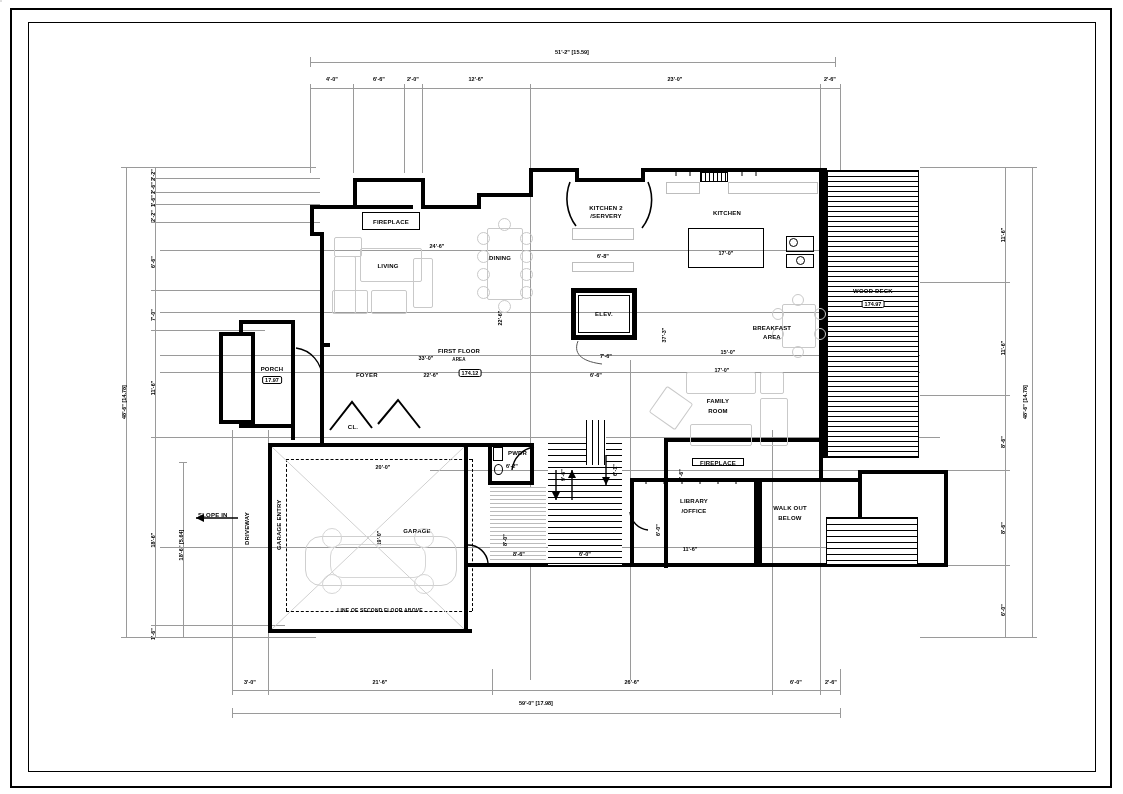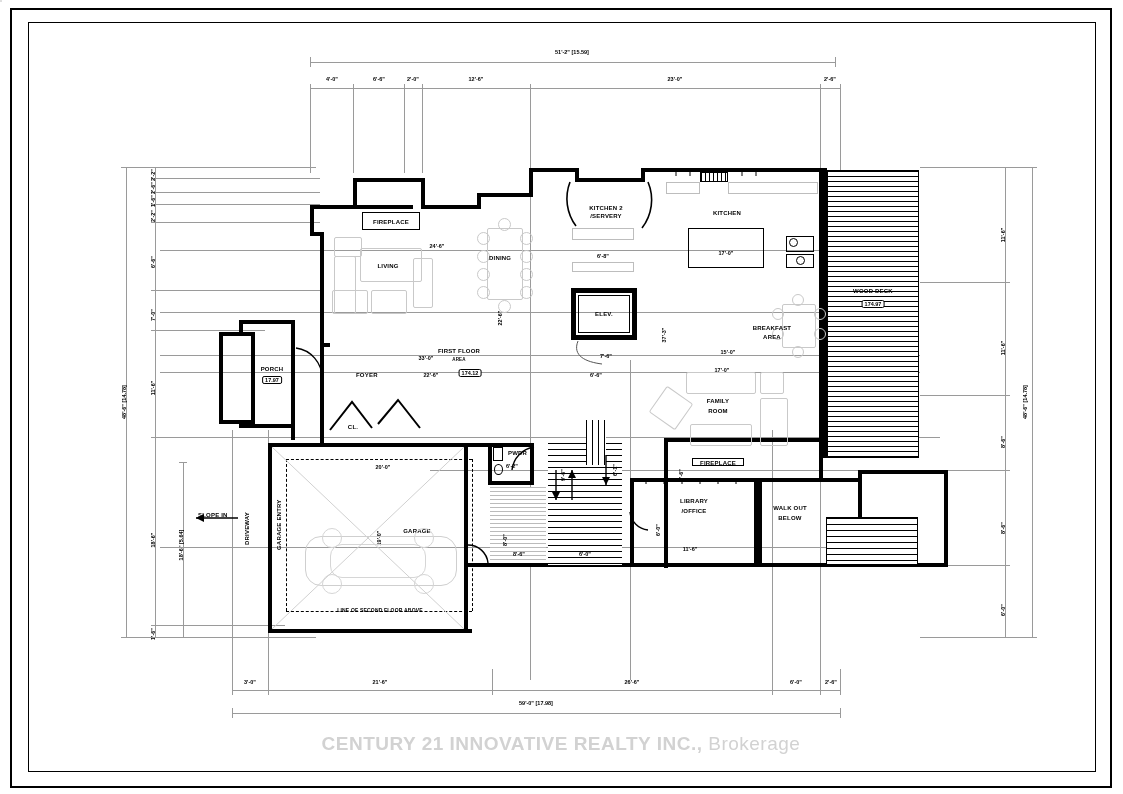--- a/index.html
+++ b/index.html
@@ -498,17 +498,14 @@
     <g stroke="#000" stroke-width="1">
       <path d="M646 478 L646 484"></path>
         <path d="M664 478 L664 484"></path>
       <path d="M682 478 L682 484"></path>
         <path d="M700 478 L700 484"></path>
       <path d="M718 478 L718 484"></path>
         <path d="M736 478 L736 484"></path>
     </g>
   </svg>
 
-  <div class="watermark">
-    <span>CENTURY 21 INNOVATIVE REALTY INC.,</span><span class="lt2"> Brokerage</span>
-  </div>
 
 </div>
 
 </body></html>

